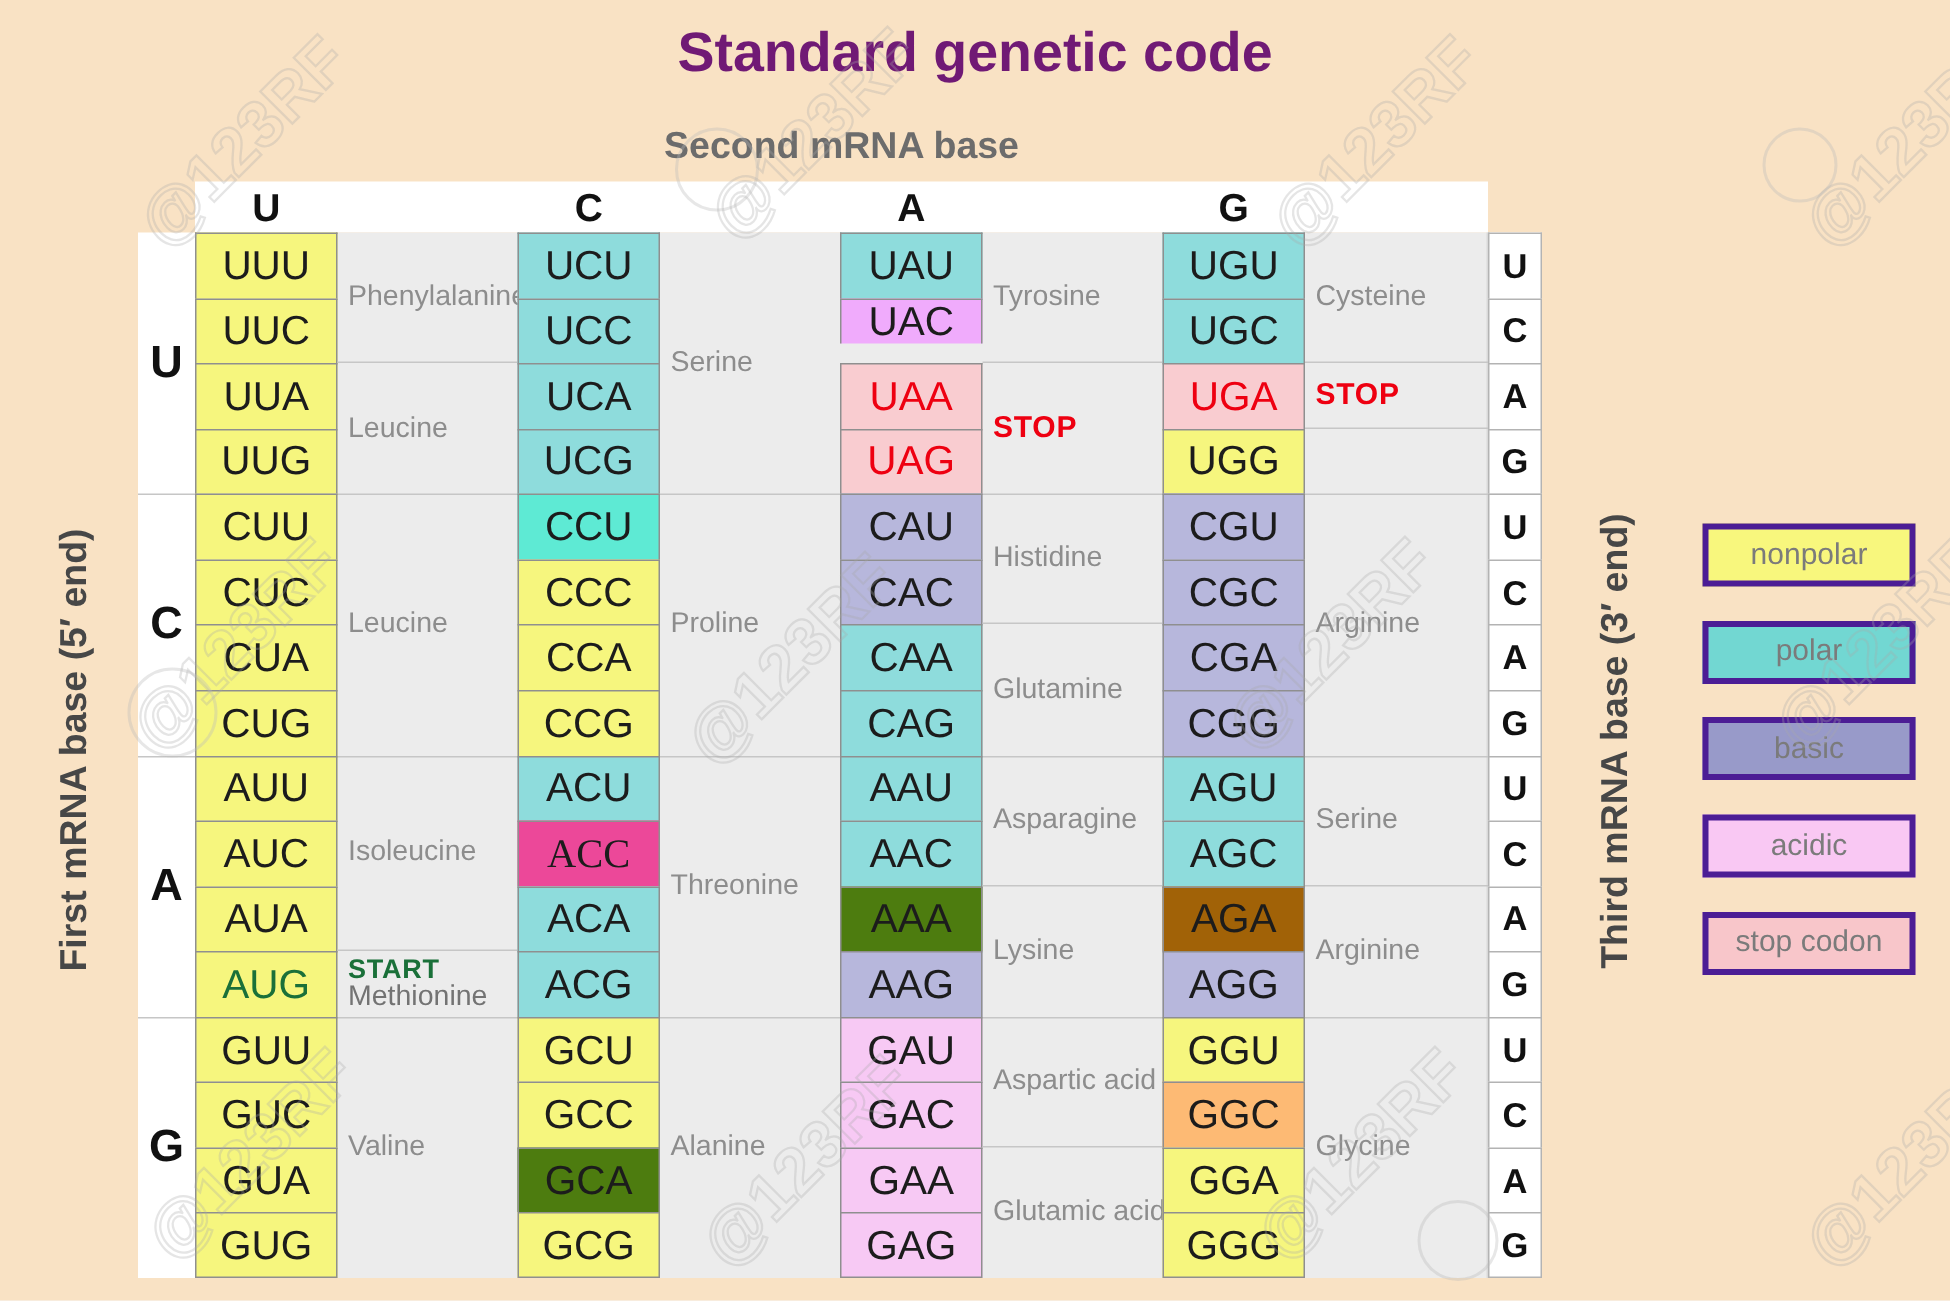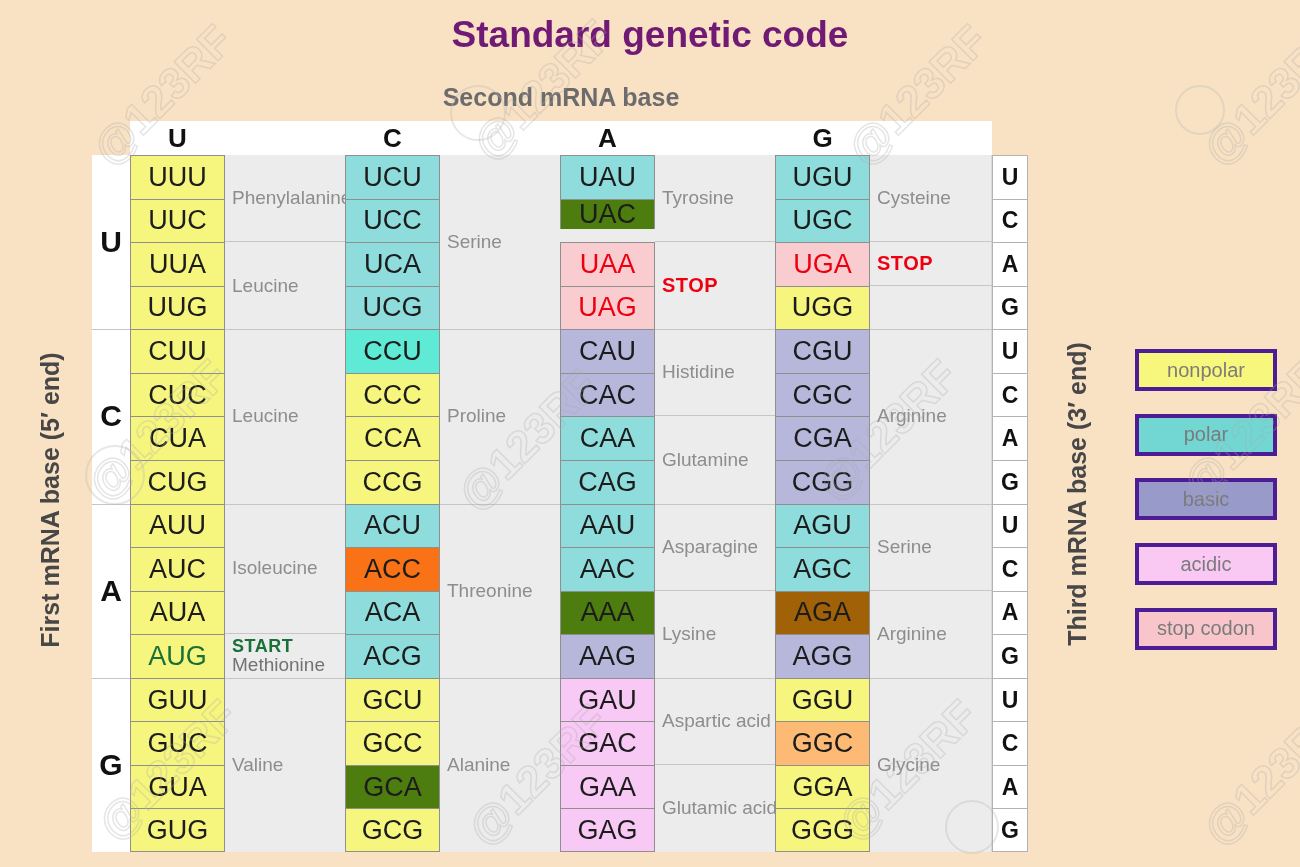--- a/index.html
+++ b/index.html
@@ -98,21 +98,21 @@
         <div class="amino-text">Leucine</div>
       </div>
       <div class="codon" style="position: absolute; left: 253px; top: 0px; width: 95px; height: 43.5625px; background: rgb(142, 220, 220);">UCU</div>
       <div class="codon" style="position: absolute; left: 253px; top: 43.5625px; width: 95px; height: 43.5625px; background: rgb(142, 220, 220);">UCC</div>
       <div class="codon" style="position: absolute; left: 253px; top: 87.125px; width: 95px; height: 43.5625px; background: rgb(142, 220, 220);">UCA</div>
       <div class="codon" style="position: absolute; left: 253px; top: 130.688px; width: 95px; height: 43.5625px; background: rgb(142, 220, 220);">UCG</div>
       <div class="label-cell" style="position: absolute; left: 348px; top: 0px; width: 120px; height: 174.25px;">
         <div class="amino-text">Serine</div>
       </div>
       <div class="codon" style="position: absolute; left: 468px; top: 0px; width: 95px; height: 43.5625px; background: rgb(142, 220, 220);">UAU</div>
-      <div class="codon" style="position: absolute; left: 468px; top: 43.5625px; width: 95px; height: 30px; background: #4d7c0f;">UAC</div>
+      <div class="codon" style="position: absolute; left: 468px; top: 43.5625px; width: 95px; height: 30px; background: #f0abfc;">UAC</div>
       <div class="codon" style="position: absolute; left: 468px; top: 87.125px; width: 95px; height: 43.5625px; background: rgb(249, 204, 208); color: rgb(238, 0, 17);">UAA</div>
       <div class="codon" style="position: absolute; left: 468px; top: 130.688px; width: 95px; height: 43.5625px; background: rgb(249, 204, 208); color: rgb(238, 0, 17);">UAG</div>
       <div class="label-cell sep" style="position: absolute; left: 563px; top: 0px; width: 120px; height: 87.125px;">
         <div class="amino-text">Tyrosine</div>
       </div>
       <div class="label-cell" style="position: absolute; left: 563px; top: 87.125px; width: 120px; height: 87.125px;">
         <div class="stop-text" style="color: rgb(238, 0, 17);">STOP</div>
       </div>
       <div class="codon" style="position: absolute; left: 683px; top: 0px; width: 95px; height: 43.5625px; background: rgb(142, 220, 220);">UGU</div>
       <div class="codon" style="position: absolute; left: 683px; top: 43.5625px; width: 95px; height: 43.5625px; background: rgb(142, 220, 220);">UGC</div>
@@ -174,21 +174,21 @@
       <div class="label-cell sep" style="position: absolute; left: 133px; top: 348.5px; width: 120px; height: 130.688px;">
         <div class="amino-text">Isoleucine</div>
       </div>
       <div class="label-cell" style="position: absolute; left: 133px; top: 479.188px; width: 120px; height: 43.5625px;">
         <div class="start-block">
           <div class="start-line1" style="color: rgb(26, 112, 57);">START</div>
           <div class="start-line2">Methionine</div>
         </div>
       </div>
       <div class="codon" style="position: absolute; left: 253px; top: 348.5px; width: 95px; height: 43.5625px; background: rgb(142, 220, 220);">ACU</div>
-      <div class="codon" style="position: absolute; left: 253px; top: 392.062px; width: 95px; height: 43.5625px; background: #f97316;">ACC</div>
+      <div class="codon" style="position: absolute; left: 253px; top: 392.062px; width: 95px; height: 43.5625px; background: #ec4899; font-family: Liberation Serif, serif;">ACC</div>
       <div class="codon" style="position: absolute; left: 253px; top: 435.625px; width: 95px; height: 43.5625px; background: rgb(142, 220, 220);">ACA</div>
       <div class="codon" style="position: absolute; left: 253px; top: 479.188px; width: 95px; height: 43.5625px; background: rgb(142, 220, 220);">ACG</div>
       <div class="label-cell" style="position: absolute; left: 348px; top: 348.5px; width: 120px; height: 174.25px;">
         <div class="amino-text">Threonine</div>
       </div>
       <div class="codon" style="position: absolute; left: 468px; top: 348.5px; width: 95px; height: 43.5625px; background: rgb(142, 220, 220);">AAU</div>
       <div class="codon" style="position: absolute; left: 468px; top: 392.062px; width: 95px; height: 43.5625px; background: rgb(142, 220, 220);">AAC</div>
       <div class="codon" style="position: absolute; left: 468px; top: 435.625px; width: 95px; height: 43.5625px; background: #4d7c0f;">AAA</div>
       <div class="codon" style="position: absolute; left: 468px; top: 479.188px; width: 95px; height: 43.5625px; background: rgb(183, 183, 220);">AAG</div>
       <div class="label-cell sep" style="position: absolute; left: 563px; top: 348.5px; width: 120px; height: 87.125px;">

